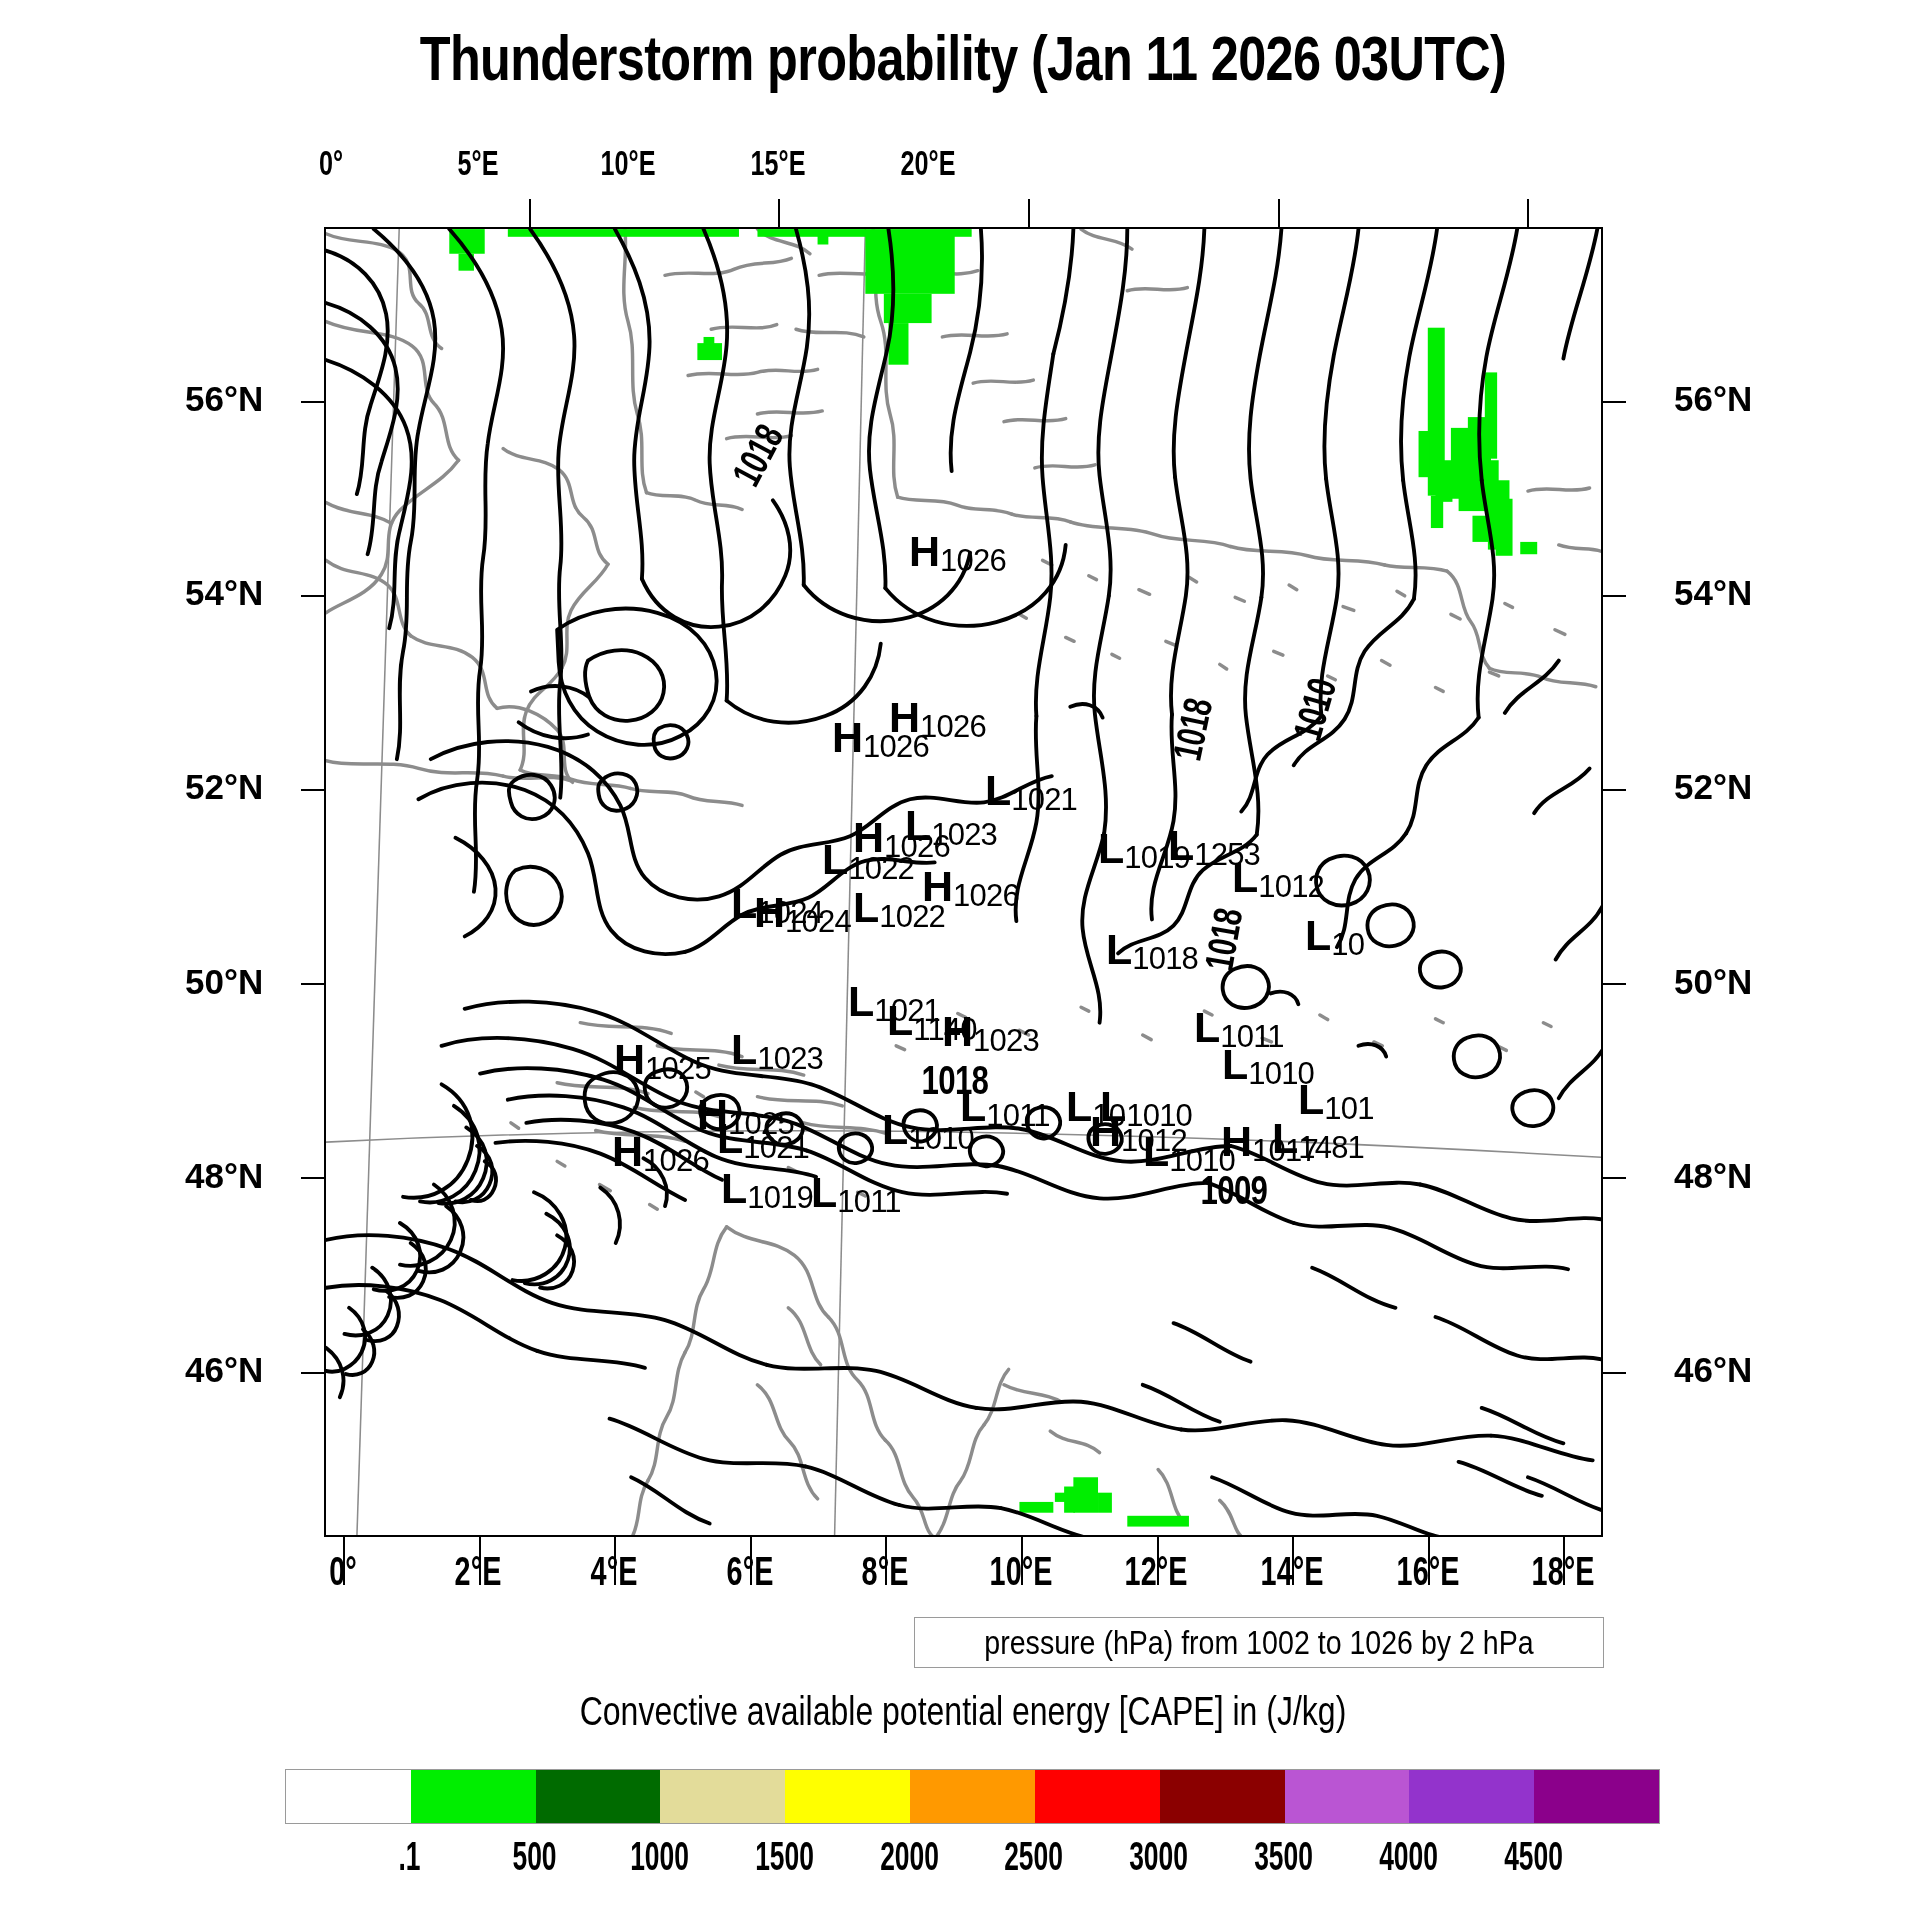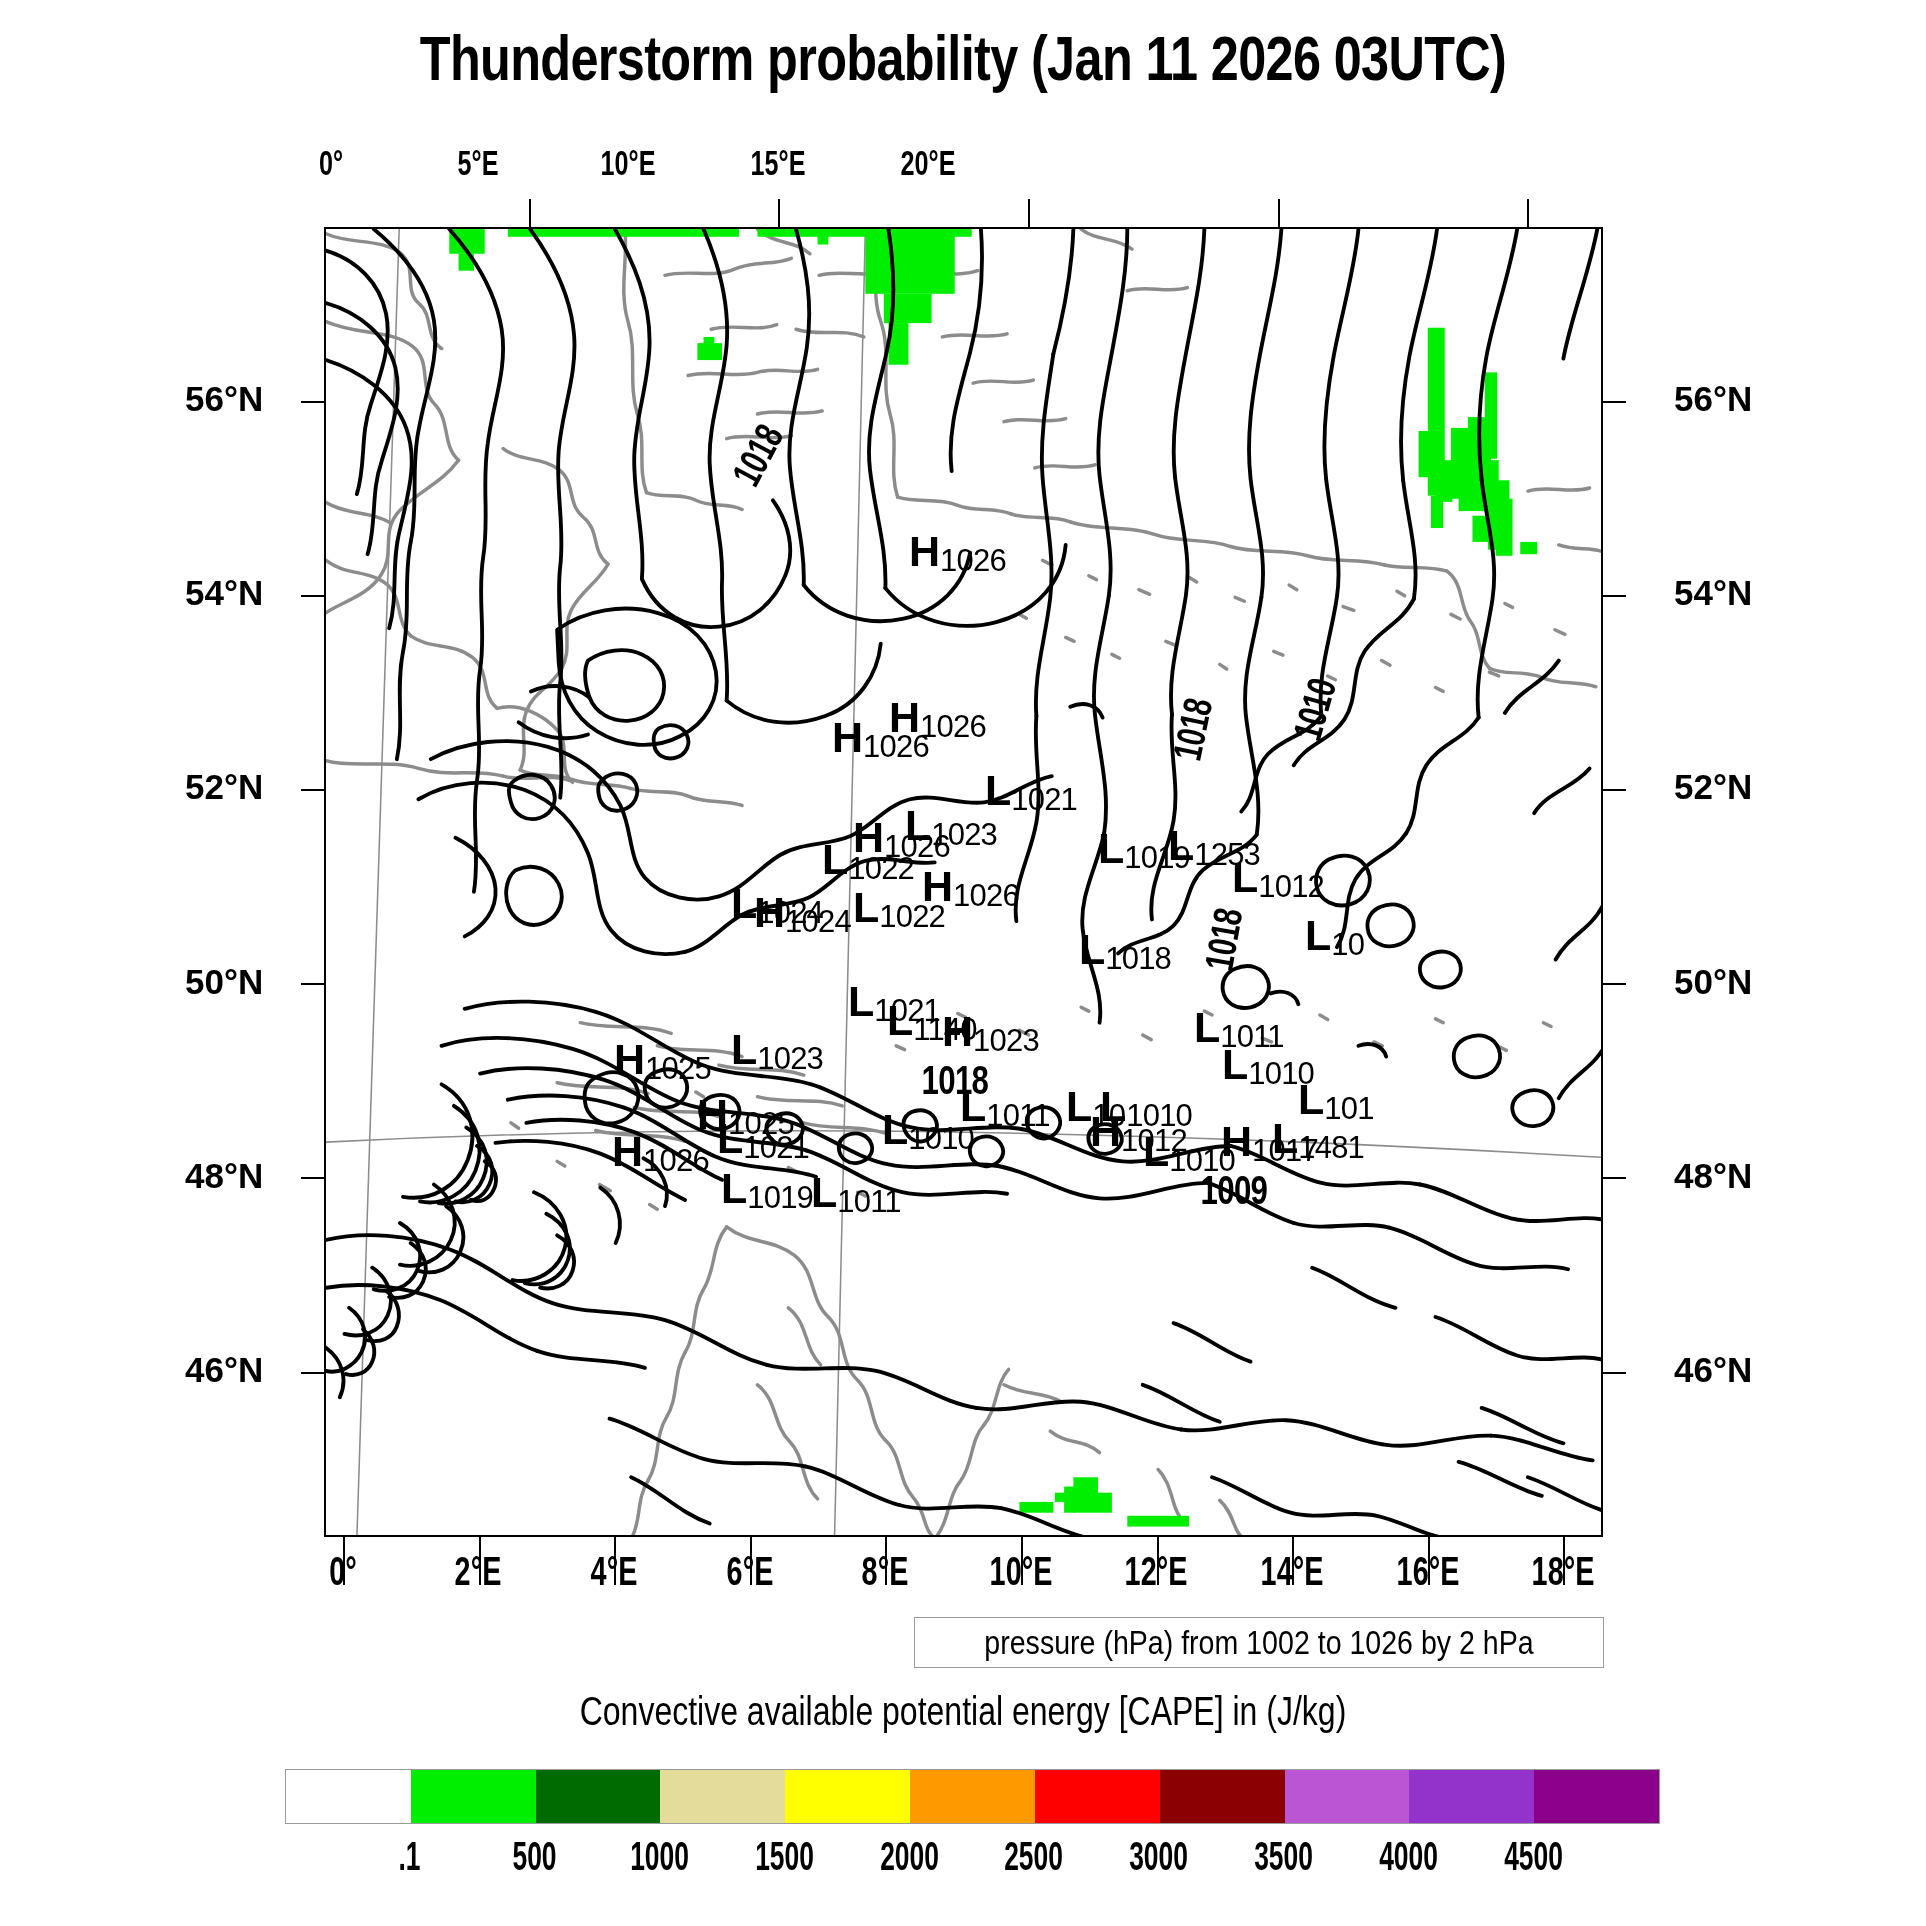--- a/index.html
+++ b/index.html
@@ -401,21 +401,21 @@
   <div class="hl" style="left:659px;top:537px;"><span class="ltr">L</span><span class="sub">1021</span></div>
   <div class="hl" style="left:579px;top:572px;"><span class="ltr">L</span><span class="sub">1023</span></div>
   <div class="hl" style="left:527px;top:584px;"><span class="ltr">H</span><span class="sub">1026</span></div>
   <div class="hl" style="left:772px;top:595px;"><span class="ltr">L</span><span class="sub">1019</span></div>
   <div class="hl" style="left:842px;top:592px;"><span class="ltr">L</span><span class="sub">1253</span></div>
   <div class="hl" style="left:496px;top:606px;"><span class="ltr">L</span><span class="sub">1022</span></div>
   <div class="hl" style="left:906px;top:624px;"><span class="ltr">L</span><span class="sub">1012</span></div>
   <div class="hl" style="left:596px;top:633px;"><span class="ltr">H</span><span class="sub">1026</span></div>
   <div class="hl" style="left:527px;top:654px;"><span class="ltr">L</span><span class="sub">1022</span></div>
   <div class="hl" style="left:428px;top:659px;"><span class="ltr">H</span><span class="sub">1024</span></div>
-  <div class="hl" style="left:753px;top:696px;text-align:right;"><span class="ltr">L</span><span class="sub">1018</span></div>
+  <div class="hl" style="left:780px;top:696px;text-align:right;"><span class="ltr">L</span><span class="sub">1018</span></div>
   <div class="hl" style="left:405px;top:650px;"><span class="ltr">L</span><span class="sub">1024</span></div>
   <div class="hl" style="left:979px;top:682px;"><span class="ltr">L</span><span class="sub">10</span></div>
   <div class="hl" style="left:522px;top:748px;"><span class="ltr">L</span><span class="sub">1021</span></div>
   <div class="hl" style="left:561px;top:767px;"><span class="ltr">L</span><span class="sub">1140</span></div>
   <div class="hl" style="left:616px;top:778px;"><span class="ltr">H</span><span class="sub">1023</span></div>
   <div class="hl" style="left:868px;top:774px;"><span class="ltr">L</span><span class="sub">1011</span></div>
   <div class="hl" style="left:405px;top:796px;"><span class="ltr">L</span><span class="sub">1023</span></div>
   <div class="hl" style="left:288px;top:806px;"><span class="ltr">H</span><span class="sub">1025</span></div>
   <div class="hl" style="left:896px;top:811px;"><span class="ltr">L</span><span class="sub">1010</span></div>
   <div class="hl" style="left:634px;top:853px;"><span class="ltr">L</span><span class="sub">1011</span></div>

